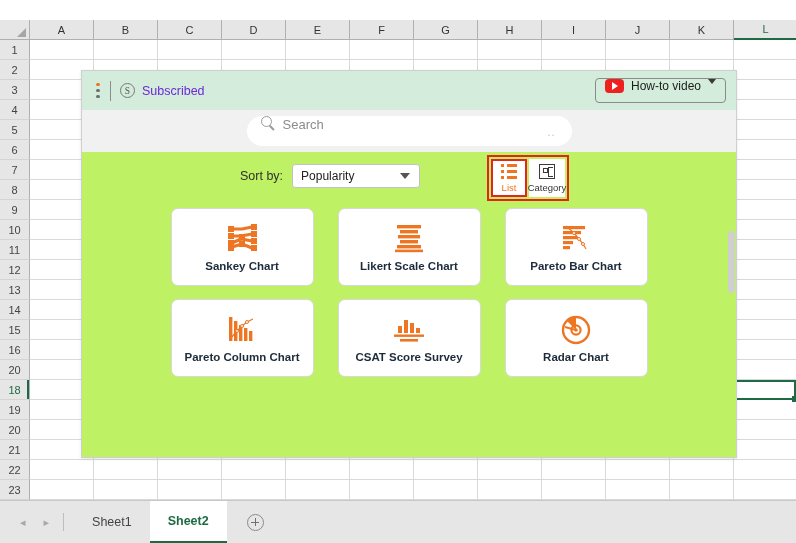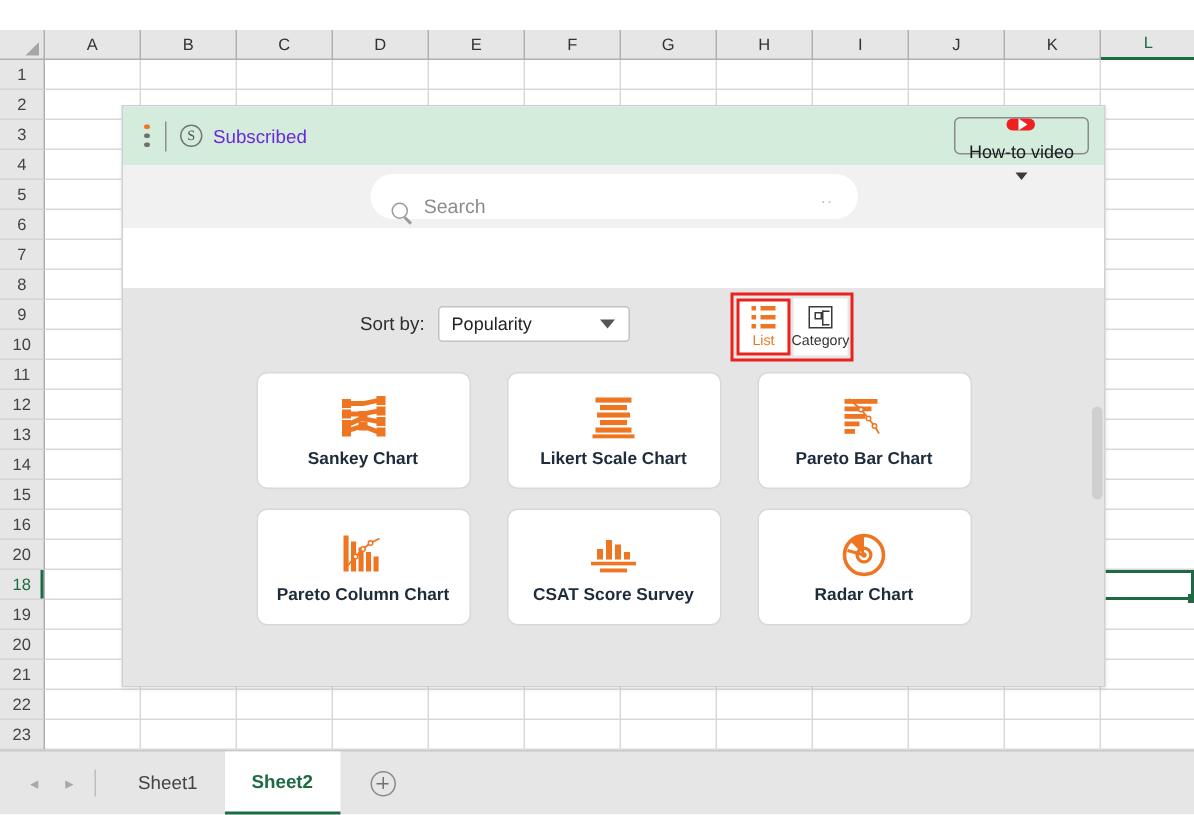--- a/index.html
+++ b/index.html
@@ -99,57 +99,57 @@
   .kebab i:first-child { background: #ee7623; }
   .vdiv { width: 1px; height: 20px; background: #8d8d8d; margin: 0 9px 0 5px; }
   .sub-badge {
     width: 15px; height: 15px; border: 1.2px solid #777; border-radius: 50%;
     font-size: 9.5px; color: #555; display: flex; align-items: center; justify-content: center;
     margin-right: 7px; font-family: "Liberation Serif", serif;
   }
   .sub-text { font-size: 12.5px; color: #6d28d9; }
   .header-spacer { flex: 1; }
   .howto-btn {
-    display: flex; align-items: center; gap: 7px; height: 25px; padding: 0 9px;
-    background: #d4ecdc; border: 1px solid #8a8a8a; border-radius: 4px; flex-direction: column;
+    display: flex; gap: 7px; height: 25px; padding: 0 9px;
+    background: #d4ecdc; border: 1px solid #8a8a8a; border-radius: 4px;
   }
   .yt-icon {
     width: 19px; height: 14px; background: #ef2020; border-radius: 4px;
     display: flex; align-items: center; justify-content: center;
   }
   .yt-icon:after {
     content: ""; border-left: 6px solid #fff; border-top: 4px solid transparent;
     border-bottom: 4px solid transparent; margin-left: 2px;
   }
   .howto-label { font-size: 12px; color: #1c1c1c; }
   .chev { width: 0; height: 0; border-left: 4.5px solid transparent; border-right: 4.5px solid transparent; border-top: 5px solid #3a3a3a; }
 
   .search-band {
     height: 42px; background: #f1f1f1; display: flex; align-items: center; justify-content: center;
   }
   .search-box {
     width: 325px; height: 30px; background: #ffffff; border-radius: 16px;
-    display: flex; align-items: flex-end; padding: 0 14px; position: relative;
+    display: flex; align-items: flex-start; padding: 0 14px; position: relative;
   }
   .mag {
     width: 11px; height: 11px; border: 1.6px solid #9b9b9b; border-radius: 50%;
     position: relative; margin-right: 9px; flex: none;
   }
   .mag:after {
     content: ""; position: absolute; right: -4px; bottom: -3px; width: 6px; height: 1.6px;
     background: #9b9b9b; transform: rotate(45deg);
   }
   .search-input {
     border: none; outline: none; background: transparent; font-size: 13px; color: #5d5d5d;
     font-family: "Liberation Sans", sans-serif; width: 100%;
   }
   .search-input::placeholder { color: #8c8c8c; }
   .search-dots { position: absolute; right: 16px; bottom: 8px; color: #bdbdbd; font-size: 11px; letter-spacing: 1px; }
 
-  .panel-body { position: relative; height: 307px; background: #e5e5e5; margin-top: 40px; }
+  .panel-body { position: relative; height: 307px; background: #bef264; }
 
   .toolbar { display: flex; align-items: center; padding: 12px 0 0 158px; position: relative; }
   .sortby-label { font-size: 12.5px; color: #2f2f2f; margin-right: 9px; }
   .sort-select {
     width: 128px; height: 24px; border: 1px solid #c2c2c2; border-radius: 3px; background: #fff;
     display: flex; align-items: center; padding: 0 8px; position: relative;
   }
   .sort-value { font-size: 12px; color: #222; }
   .sort-arrow {
     position: absolute; right: 9px; width: 0; height: 0;

